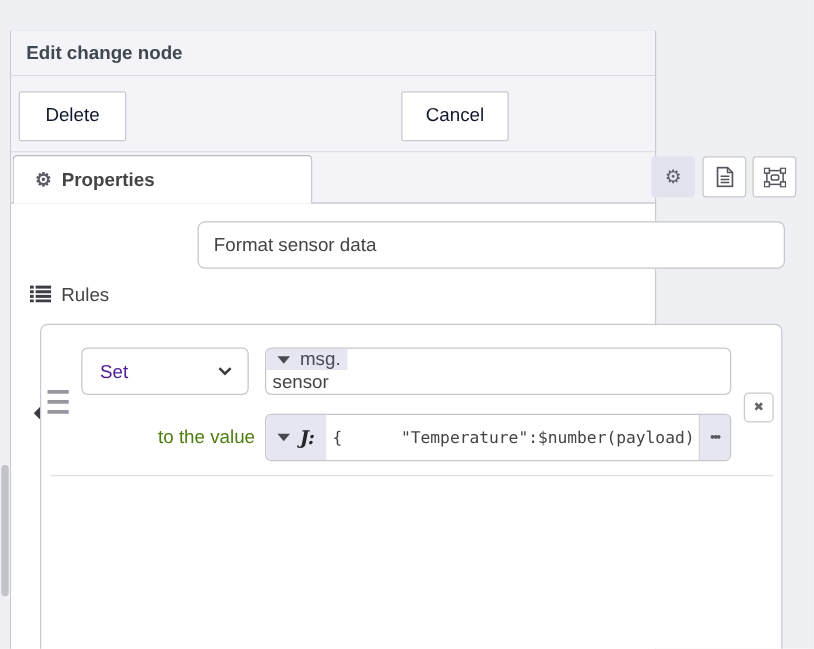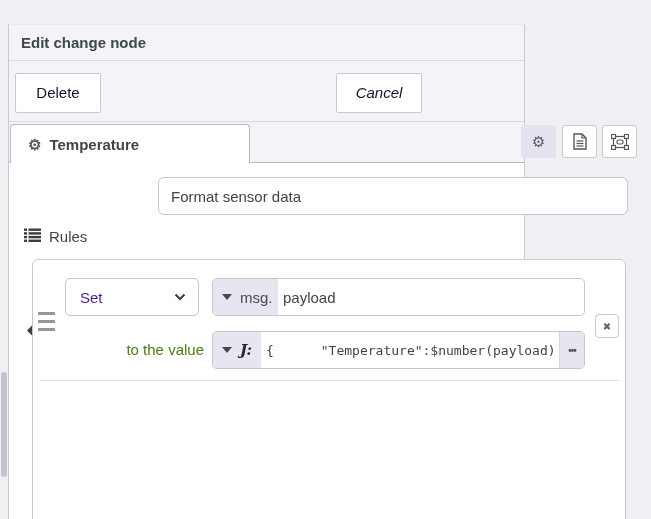--- a/index.html
+++ b/index.html
@@ -35,21 +35,21 @@
     position: absolute; left: 0; top: 36px; right: 0; height: 61px;
     background: #f3f3f8; border-bottom: 1px solid #d9d9e1;
   }
   .btn {
     position: absolute; top: 12px; height: 40px;
     background: #fff; border: 1px solid #c9c9ce; border-radius: 2px;
     font-size: 15px; color: #0f172a; text-align: center; line-height: 38px;
     cursor: pointer;
   }
   .btn-delete { left: 6px; width: 86px; }
-  .btn-cancel { right: 102px; width: 86px; font-style: italic; }
+  .btn-cancel { right: 117px; width: 86px; }
   .btn-done {
     right: 3px; width: 92px;
     background: #8c1420; border: 1px solid #8c1420; color: #f7f2f2;
   }
 
   .tab-bar {
     position: absolute; left: 0; top: 97px; right: 0; height: 41px;
     background: #f3f3f8; border-bottom: 1px solid #b9b9c3;
   }
   .tab-properties {
@@ -100,21 +100,21 @@
     display: flex; align-items: center; font-size: 15px; color: #4c1d95;
     padding: 0 12px 0 14px; cursor: pointer;
   }
   .action-select .sel-text { flex: 1; }
 
   .typed-input {
     position: absolute; left: 179px; width: 373px; height: 38px;
     border: 1px solid #c6c6cc; border-radius: 5px; background: #fff;
     display: flex; align-items: stretch; overflow: hidden;
   }
-  .ti-row1 { top: 18px; }
+  .ti-row1 { top: 18px; flex-direction: column; }
   .ti-row2 { top: 71px; }
   .ti-btn {
     background: #e6e6f0; display: flex; align-items: center; gap: 8px;
     padding-left: 9px; cursor: pointer; flex: none;
   }
   .ti-btn.w-msg { width: 65px; }
   .ti-btn.w-expr { width: 48px; }
   .caret { width: 0; height: 0; border-left: 5px solid transparent; border-right: 5px solid transparent; border-top: 6px solid #47474f; }
   .ti-type-label { font-size: 15px; color: #4a4a55; }
   .jsonata-glyph { font-family: "DejaVu Serif", serif; font-style: italic; font-weight: bold; font-size: 15px; color: #24242c; }
@@ -158,21 +158,21 @@
   <div class="dlg-header">Edit change node</div>
 
   <div class="btn-row">
     <div class="btn btn-delete">Delete</div>
     <div class="btn btn-cancel">Cancel</div>
   </div>
 
   <div class="tab-bar">
     <div class="tab-properties">
       <span class="gear-glyph">⚙</span>
-      <span>Temperature</span>
+      <span>Properties</span>
     </div>
     <div class="tab-iconbtn ib-gear selected">
       <span class="gear-glyph">⚙</span>
     </div>
     <div class="tab-iconbtn ib-doc">
       <span>
         <svg width="14" height="17" viewBox="0 0 14 17">
           <path d="M1 1 h8 l4 4 v11 h-12 z" fill="none" stroke="#55555e" stroke-width="1.4"></path>
           <path d="M9 1 v4 h4" fill="none" stroke="#55555e" stroke-width="1.2"></path>
           <line x1="3.5" y1="8" x2="10.5" y2="8" stroke="#55555e" stroke-width="1.2"></line>
@@ -239,21 +239,21 @@
             <polyline points="1.5,1.5 6,6 10.5,1.5" fill="none" stroke="#3c3c44" stroke-width="2"></polyline>
           </svg>
         </span>
       </div>
 
       <div class="typed-input ti-row1">
         <div class="ti-btn w-msg">
           <span class="caret"></span>
           <span class="ti-type-label">msg.</span>
         </div>
-        <div class="ti-value">payload</div>
+        <div class="ti-value">sensor</div>
       </div>
 
       <div class="remove-rule-btn">
         <span>✖</span>
       </div>
 
       <div class="to-value-label">to the value</div>
 
       <div class="typed-input ti-row2">
         <div class="ti-btn w-expr">

